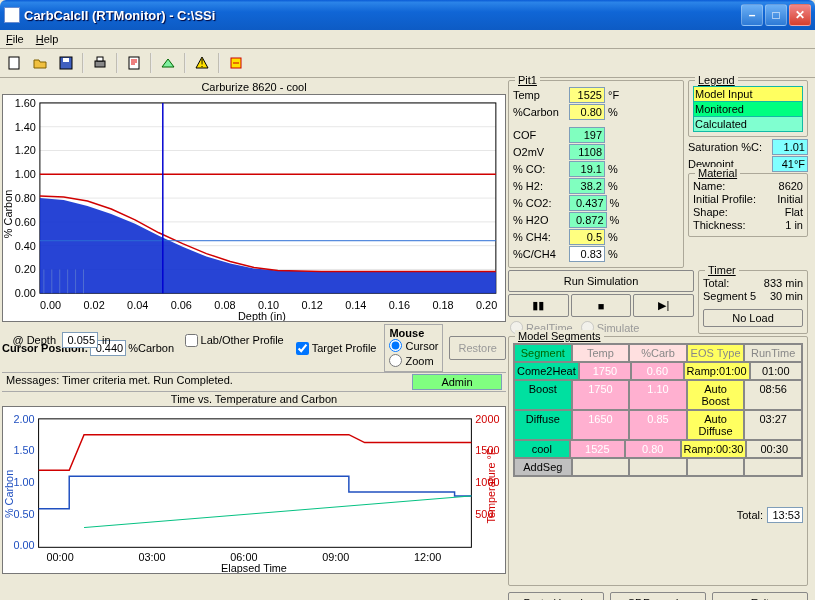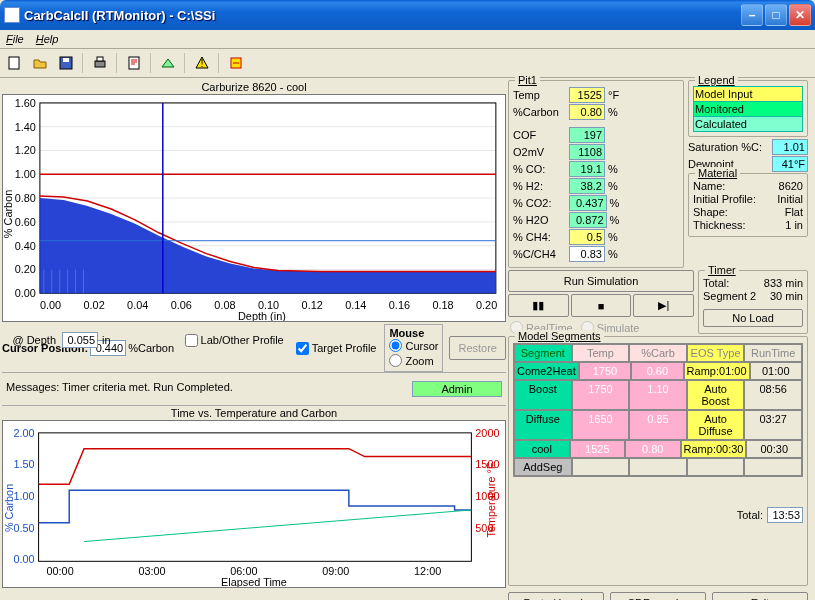--- a/index.html
+++ b/index.html
@@ -5,21 +5,21 @@
 *{box-sizing:border-box;margin:0;padding:0;font-family:Tahoma,Arial,sans-serif;font-size:11px;}
 body{background:#ece9d8;width:815px;height:600px;overflow:hidden;}
 .titlebar{background:linear-gradient(to bottom,#0a5bd6 0%,#2b84e8 8%,#1066d6 40%,#0d5bc4 100%);height:30px;display:flex;align-items:center;padding:0 4px;color:#fff;border-radius:6px 6px 0 0;}
 .titlebar .icon{width:16px;height:16px;background:#fff;border:1px solid #6a8dd0;margin-right:4px;}
 .titlebar .title{flex:1;font-weight:bold;font-size:13px;text-shadow:1px 1px 1px #003;}
 .winbtns{display:flex;gap:2px;}
 .winbtn{width:22px;height:22px;border-radius:3px;border:1px solid #fff4;display:flex;align-items:center;justify-content:center;color:#fff;font-weight:bold;font-size:12px;}
 .winbtn.min,.winbtn.max{background:linear-gradient(#6cb0f5,#2d7ad6);}
 .winbtn.close{background:linear-gradient(#f08788,#d63f2f);}
 .menubar{background:#ece9d8;padding:3px 6px;display:flex;gap:12px;border-bottom:1px solid #aca899;}
-.menubar span{cursor:default;font-style:italic;}
+.menubar span{cursor:default;}
 .menubar span u{text-decoration:underline;}
 .toolbar{background:#ece9d8;padding:2px;display:flex;gap:2px;border-bottom:1px solid #aca899;}
 .tbbtn{width:24px;height:24px;border:1px solid #ece9d8;display:flex;align-items:center;justify-content:center;}
 .tbbtn svg{width:16px;height:16px;}
 .sep{width:2px;background:linear-gradient(to right,#aca899,#fff);margin:2px 2px;}
 .content{display:flex;padding:2px;height:538px;}
 .leftcol{width:504px;display:flex;flex-direction:column;}
 .rightcol{width:304px;padding:0 2px;display:flex;flex-direction:column;}
 .chart-title{text-align:center;font-size:11px;padding:1px 0;}
 .chart{position:relative;background:#fff;height:228px;border:1px solid #777;}
@@ -29,21 +29,21 @@
 .field.yellow{background:#ffff80;}
 .field.green{background:#80ffbf;padding-left:6px;}
 .field.cyan{background:#80ffff;}
 .chk{display:inline-flex;align-items:center;gap:3px;}
 .chk input{margin:0;}
 .groupbox{border:1px solid #aca899;border-radius:2px;padding:6px 4px 4px;position:relative;margin-bottom:2px;}
 .groupbox .legend{position:absolute;top:-7px;left:6px;background:#ece9d8;padding:0 3px;font-size:11px;text-decoration:underline;}
 .btn{background:#ece9d8;border:1px solid #888;border-radius:2px;padding:2px 8px;text-align:center;cursor:default;}
 .btn.wide{width:100%;}
 .btn.disabled{color:#999;}
-.msg-row{background:#ece9d8;padding:8px 4px;display:flex;border-top:1px solid #aaa;border-bottom:1px solid #aaa;}
+.msg-row{background:#ece9d8;padding:1px 4px;display:flex;border-top:1px solid #aaa;border-bottom:1px solid #aaa;}
 .admin{background:#80ff80;border:1px solid #7f9db9;padding:1px 2px;width:90px;text-align:center;}
 .pit-row{display:flex;align-items:center;margin-bottom:1px;}
 .pit-row .lbl{width:56px;}
 .pit-row .unit{margin-left:3px;}
 .legend-item{padding:1px;border:1px solid #14b8a6;margin:-1px 0 0 0;}
 .yellow-bg{background:#ffff60;}
 .green-bg{background:#00ff80;}
 .cyan-bg{background:#80ffd0;}
 .ctrl-row{display:flex;gap:2px;margin:2px 0;}
 .ctrl-row .btn{flex:1;padding:4px 0;}
@@ -367,21 +367,21 @@
             </label>
       </div>
     </div>
     <div class="groupbox" style="width:110px">
       <div class="legend">Timer</div>
       <div class="pit-row">
             <span style="flex:1">Total:</span>
             <span>833 min</span>
           </div>
       <div class="pit-row">
-            <span style="flex:1">Segment 2</span>
+            <span style="flex:1">Segment 5</span>
             <span>30 min</span>
           </div>
       <div style="height:6px"></div>
       <button class="btn wide">No Load</button>
     </div>
   </div>
 
   <div class="groupbox" style="flex:1">
     <div class="legend">Model Segments</div>
     <div class="table">

